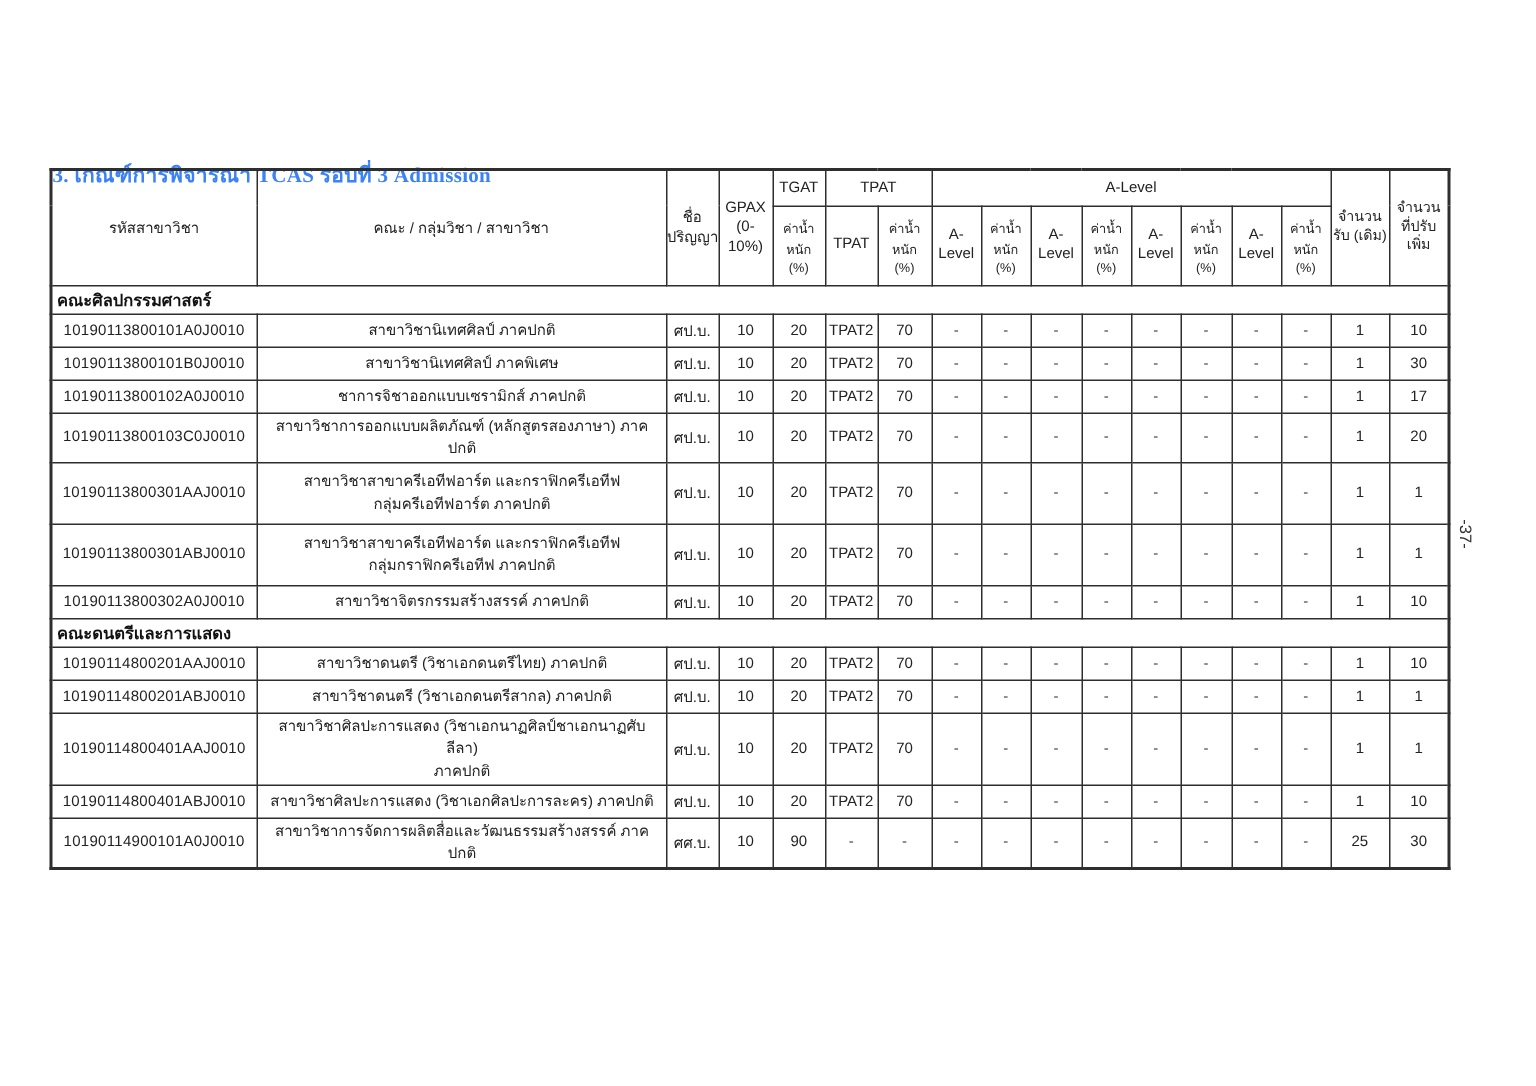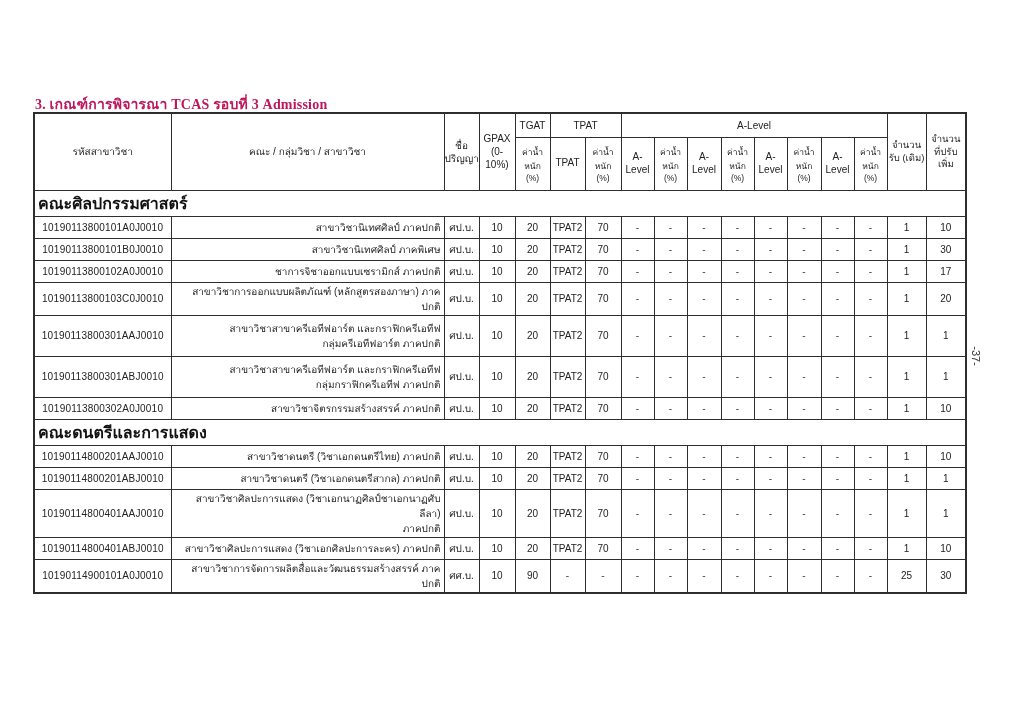--- a/index.html
+++ b/index.html
@@ -5,23 +5,23 @@
   html,body{margin:0;padding:0;}
   body{
     width:1024px;height:724px;
     background:#ffffff;
     font-family:"Liberation Sans","DejaVu Sans",sans-serif;
     color:#222;
     position:relative;
     overflow:hidden;
   }
   .page-title{
-    position:absolute;left:35px;top:93px;
+    position:absolute;left:35px;top:105px;
     font-family:"Liberation Serif","DejaVu Serif",serif;
-    font-weight:bold;font-size:14px;color:#be185d;
+    font-weight:bold;font-size:14px;color:#3b82f6;
     letter-spacing:.2px;
   }
   .table-wrap{
     position:absolute;left:33px;top:112px;
   }
   table.data-table{
     border-collapse:collapse;
     table-layout:fixed;
     width:932px;
     border:2px solid #2e2e2e;
@@ -39,29 +39,29 @@
   tr.hrow1{height:24px;}
   tr.hrow2{height:52px;}
   .group-label{font-size:11px;}
   .small-h{font-size:8.5px;line-height:1.25;}
   .two-line div{line-height:1.3;}
   .weight-cell{
     display:flex;flex-direction:column;justify-content:center;
     height:52px;font-size:8.5px;
   }
   .data-table td.c-prog{
-    text-align:right;padding:1px 3px 1px 4px;
+    text-align:center;padding:1px 3px 1px 4px;
     font-size:10px;line-height:1.5;
   }
   .data-table td.c-code{font-size:10px;letter-spacing:.2px;}
   tr.row-1line{height:22px;}
   tr.row-2line{height:41px;}
   tr.section-row{height:18px;}
   tr.section-row td{
-    text-align:left;font-weight:bold;font-size:16px;
+    text-align:left;font-weight:bold;font-size:11px;
     padding:0 0 0 3px;color:#111;margin-top:36px;
   }
   td.dash{color:#444;}
   .page-number{
     position:absolute;left:966px;top:336px;
     width:20px;height:40px;
     font-size:11px;color:#333;
     transform:rotate(90deg);
     white-space:nowrap;
     text-align:center;line-height:40px;

